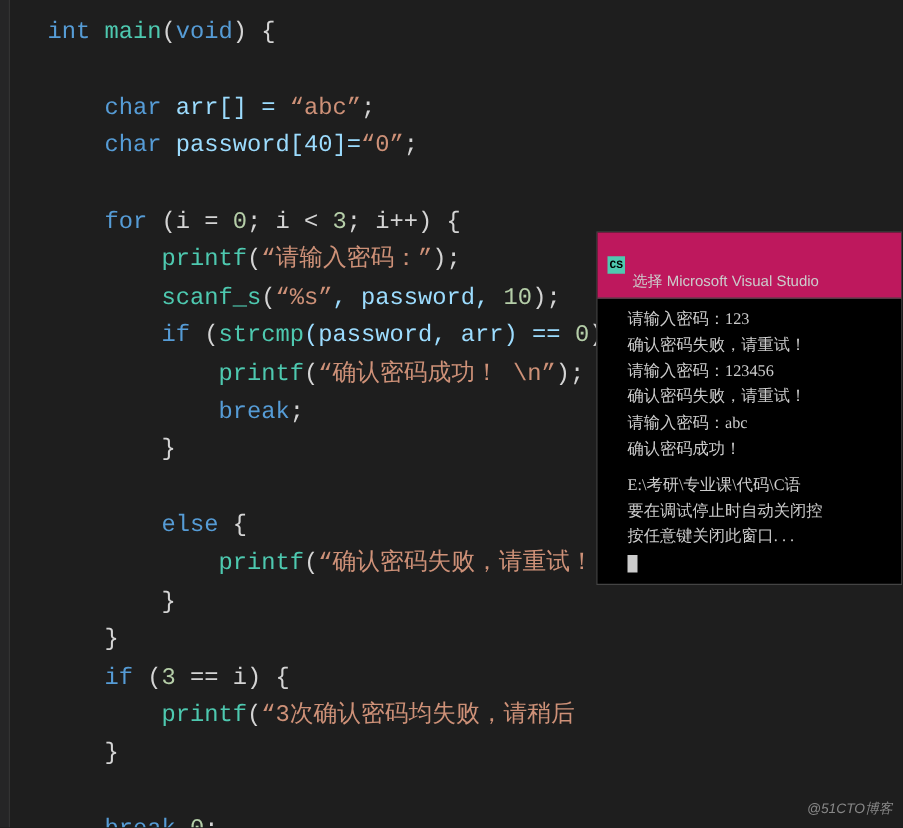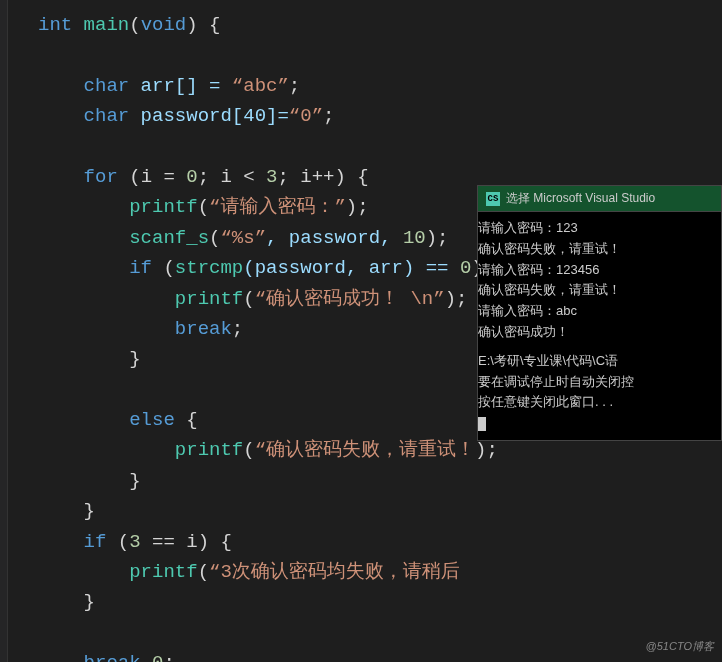--- a/index.html
+++ b/index.html
@@ -58,21 +58,21 @@
       top: 185px;
       right: 0;
       width: 245px;
       background: #000;
       border: 1px solid #444;
       display: flex;
       flex-direction: column;
     }
 
     .console-titlebar {
-      background: #14532d;
+      background: #be185d;
       padding: 4px 8px;
       display: flex;
       align-items: center;
       gap: 6px;
       border-bottom: 1px solid #444;
     }
 
     .console-icon {
       width: 14px;
       height: 14px;
@@ -84,28 +84,29 @@
       color: #000;
       font-weight: bold;
     }
 
     .console-title {
       color: #ccc;
       font-family: 'Microsoft YaHei', sans-serif;
       font-size: 12px;
       white-space: nowrap;
       overflow: hidden;
+      margin-top: 27px;
     }
 
     .console-body {
-      padding: 6px 0;
+      padding: 6px 24px;
       font-size: 13px;
       line-height: 1.6;
       color: #ccc;
-      font-family: Liberation Sans, sans-serif;
+      font-family: Liberation Serif, serif;
     }
 
     .console-line {
       white-space: pre-wrap;
       word-break: break-all;
     }
 
     .console-path {
       color: #ccc;
       margin-top: 8px;

